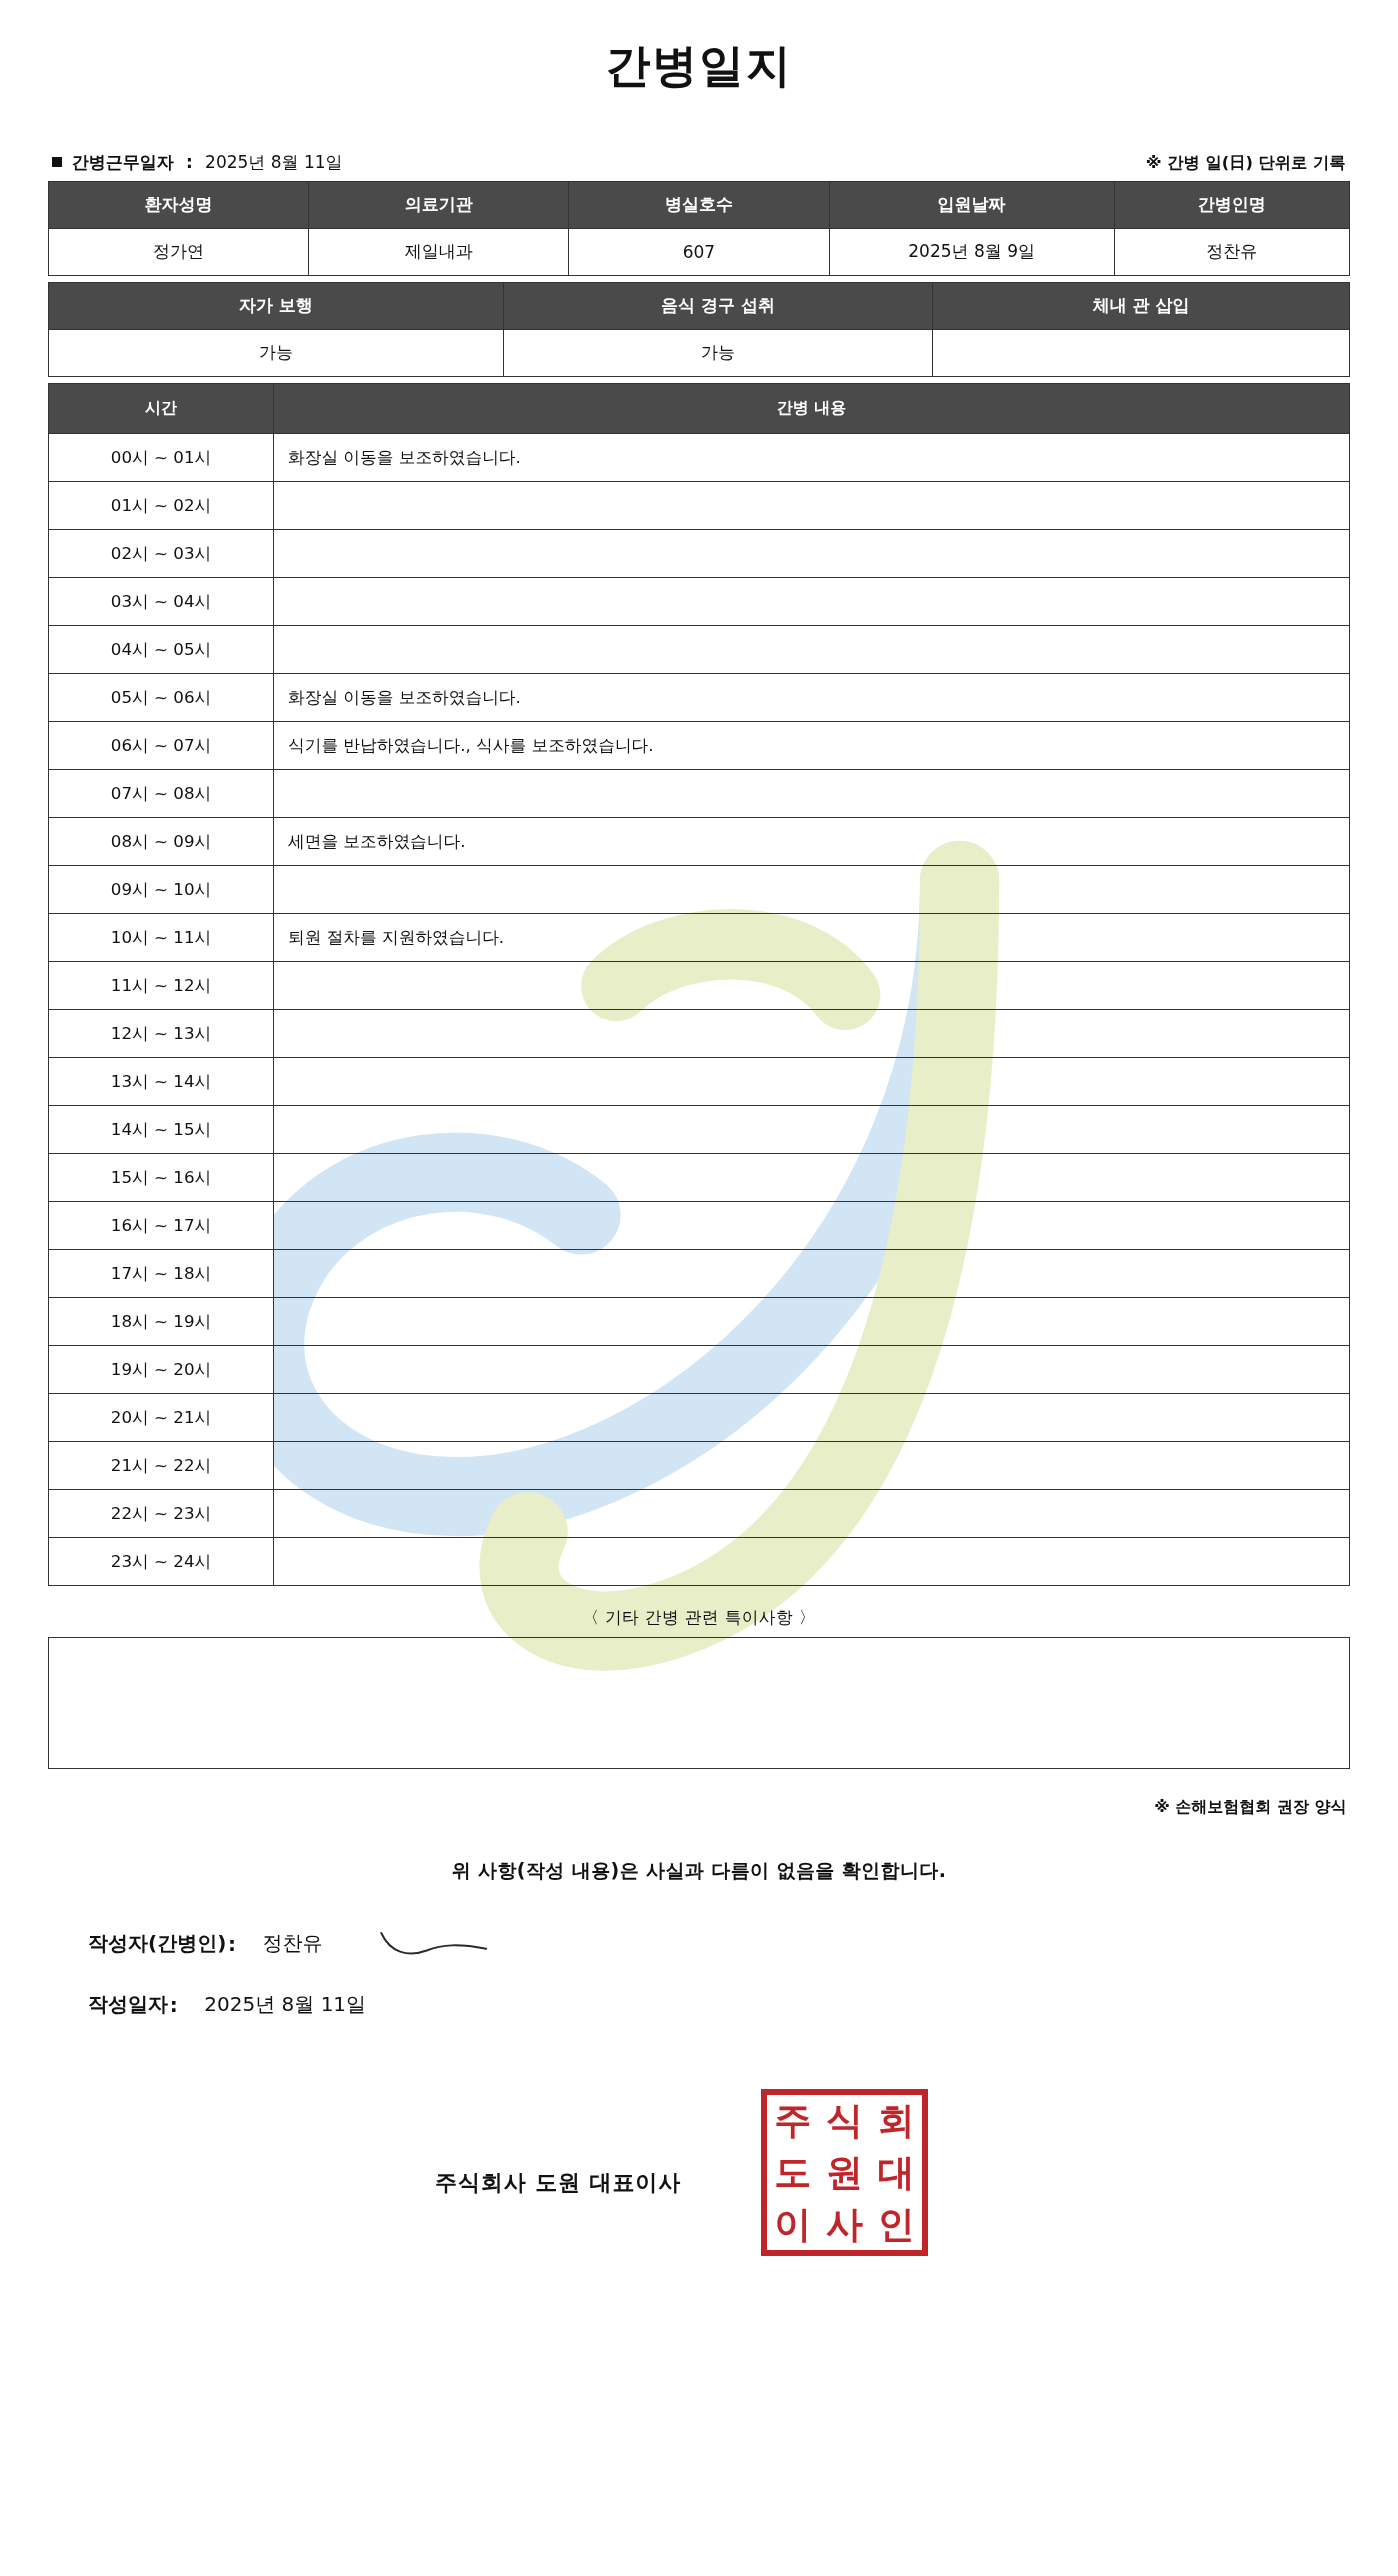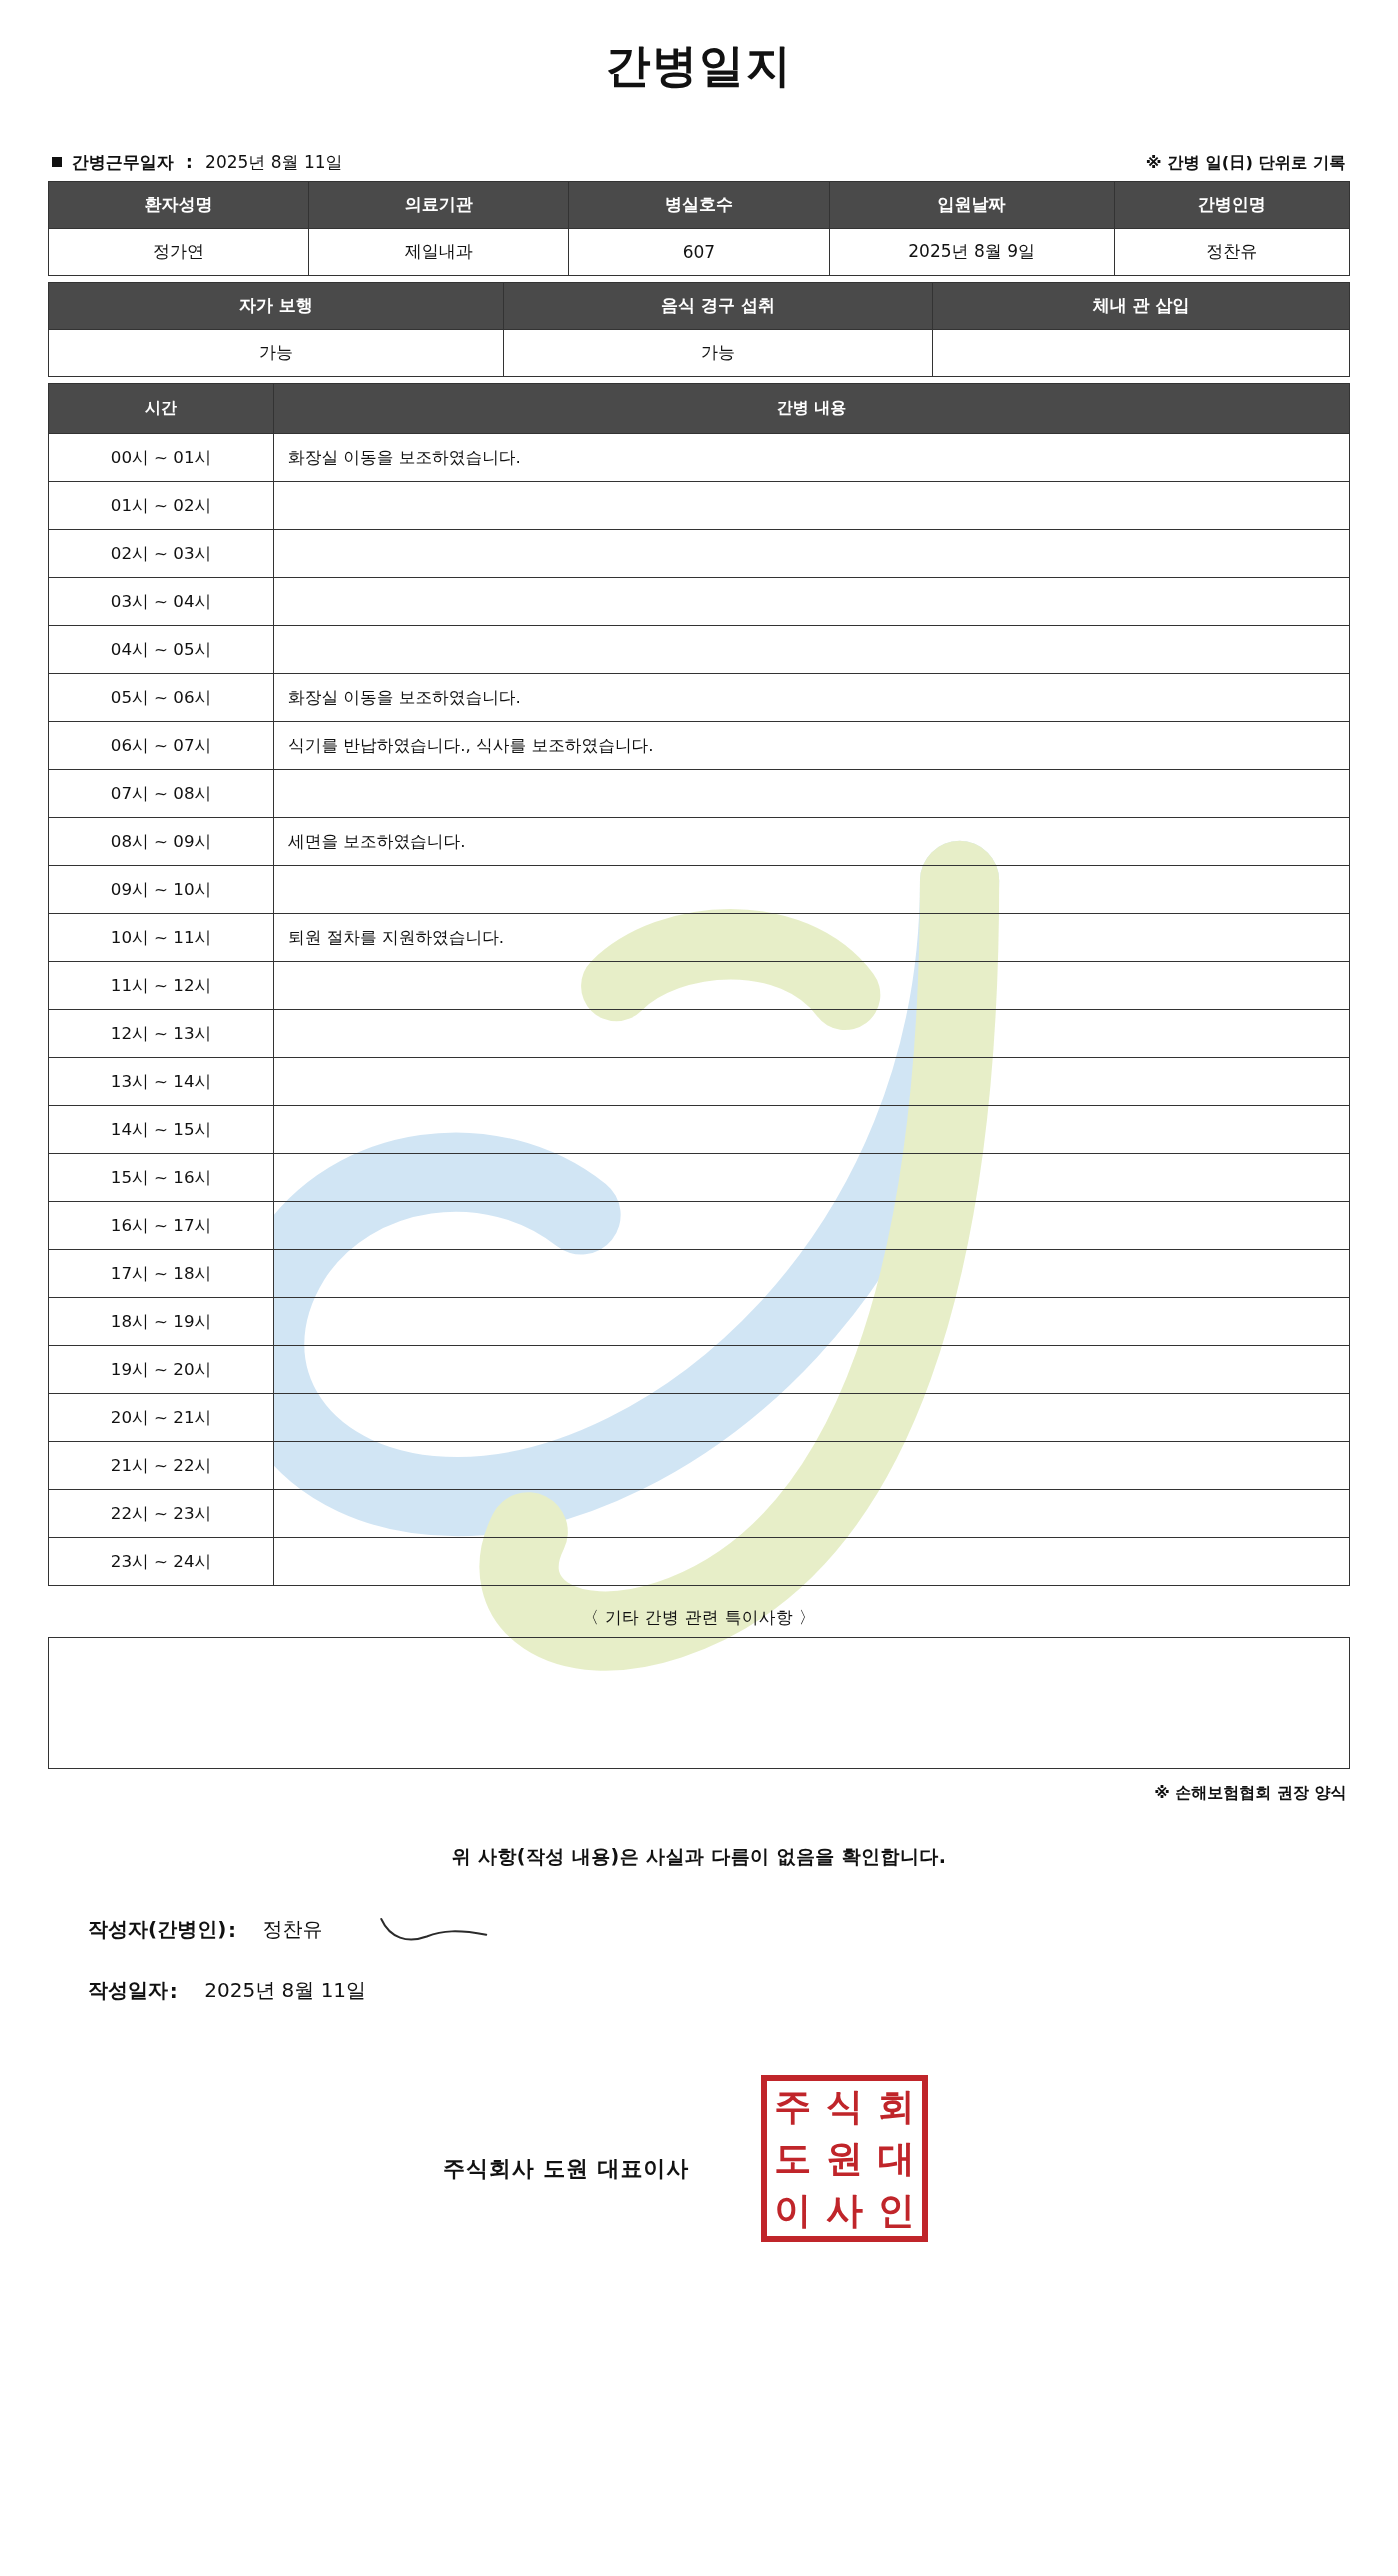--- a/index.html
+++ b/index.html
@@ -143,21 +143,21 @@
   }
   .remarks-box {
     border: 0.9px solid #333333;
     height: 130px;
     background: transparent;
   }
   .assoc-note {
     text-align: right;
     font-size: 16px;
     font-weight: bold;
-    margin-top: 14px;
+    margin-top: 28px;
     padding-right: 3.5px;
   }
 
   
   .confirm-line {
     text-align: center;
     font-size: 19px;
     font-weight: bold;
     margin-top: 40px;
     letter-spacing: 0.4px;
@@ -184,21 +184,21 @@
   }
 
   
   .company-row {
     position: relative;
     margin-top: 53px;
     height: 176px;
   }
   .company-name {
     position: absolute;
-    left: 395px;
+    left: 387px;
     top: 97px;
     font-size: 22px;
     font-weight: bold;
     letter-spacing: 0.9px;
   }
   .stamp {
     position: absolute;
     left: 713px;
     top: 17.6px;
     width: 167px;

